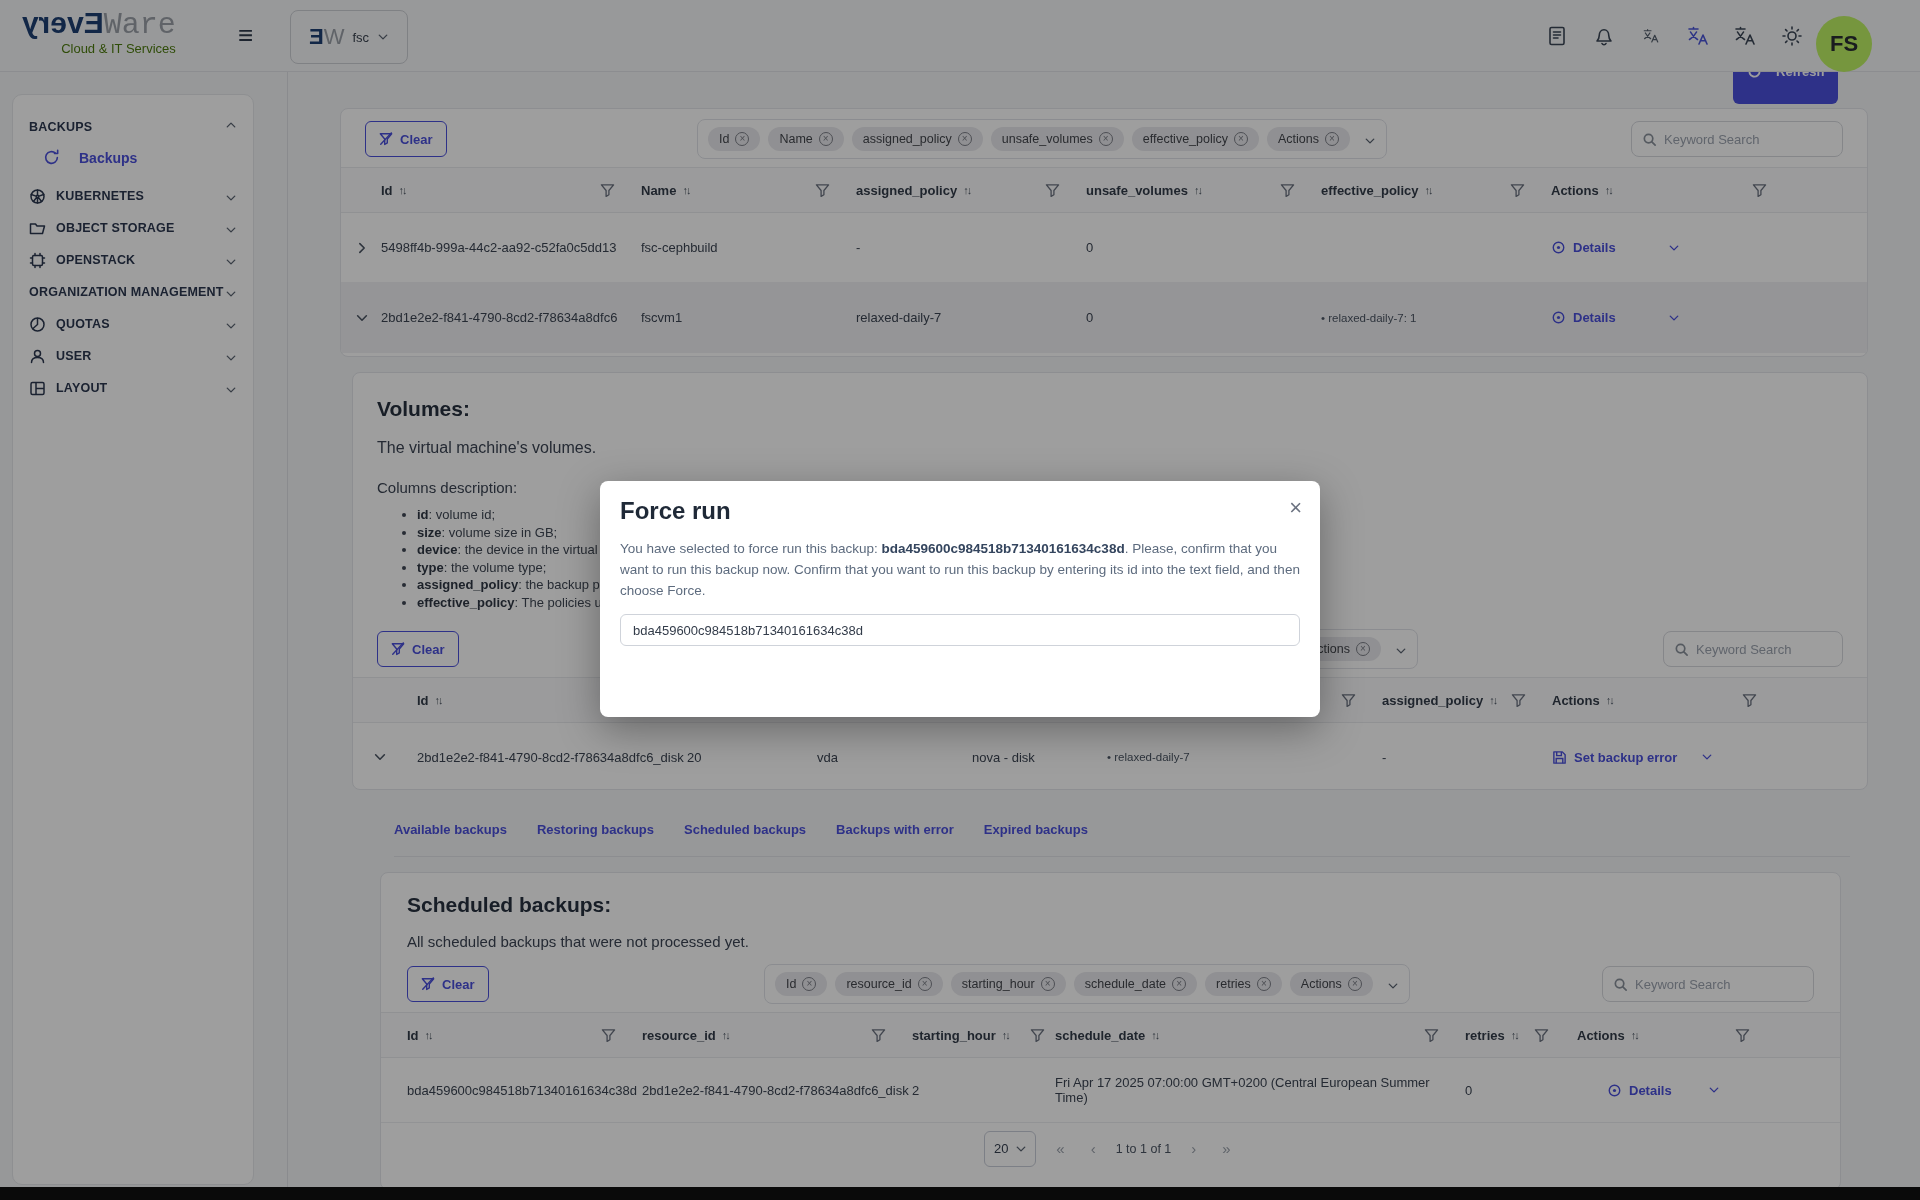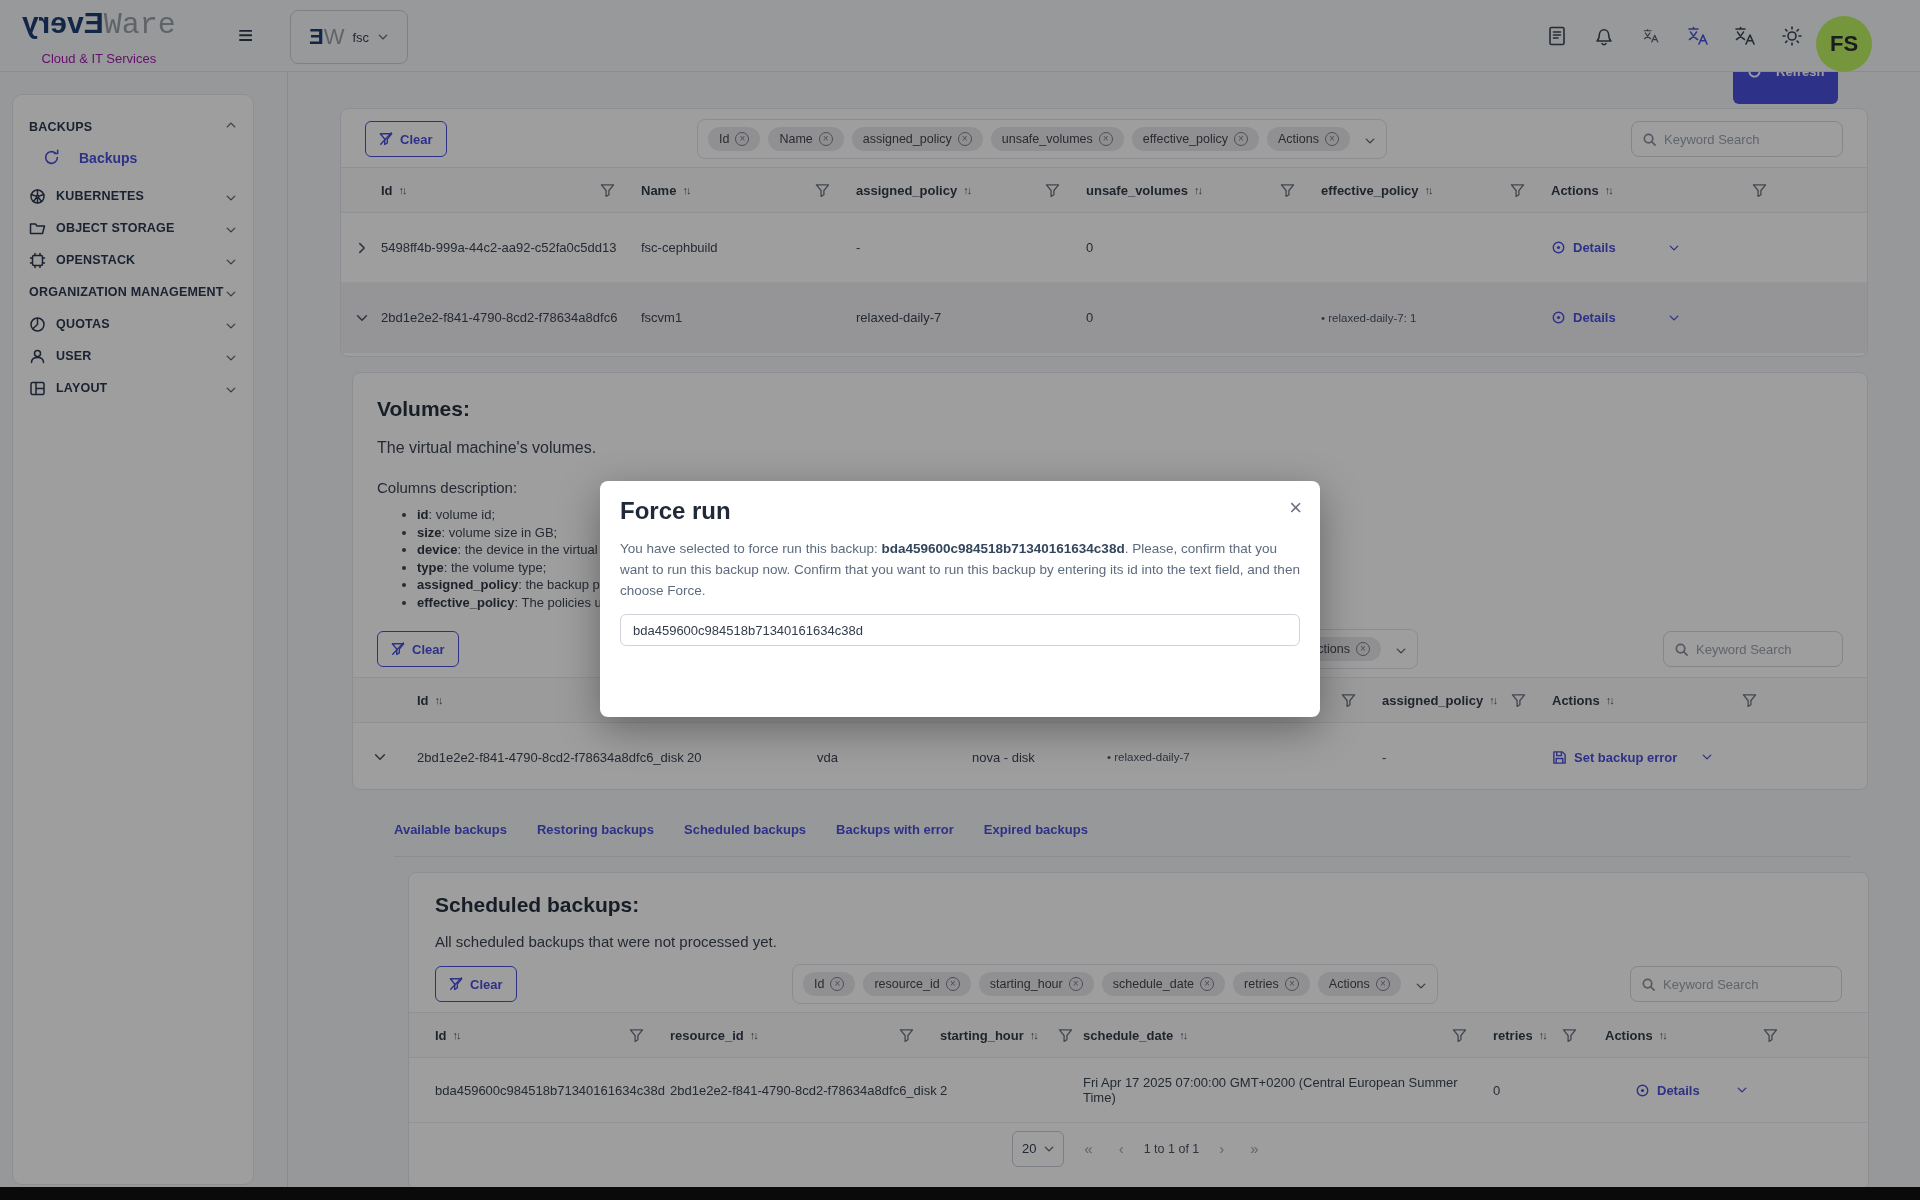--- a/index.html
+++ b/index.html
@@ -6,21 +6,21 @@
   html,body { width:1920px; height:1200px; overflow:hidden; }
   body { font-family:"Liberation Sans","DejaVu Sans",sans-serif; background:#f4f5f7; color:#333c4a; }
   .page { position:relative; width:1920px; height:1200px; background:#f4f5f7; overflow:hidden; }
 
   
   .topbar { position:absolute; top:0; left:0; right:0; height:72px; background:#f6f7f8; border-bottom:1px solid #e2e4e8; z-index:10; }
   .logo { position:absolute; left:22px; top:8px; line-height:1; }
   .logo-line { font-size:30px; letter-spacing:0; white-space:nowrap; }
   .logo-mir { display:inline-block; transform:scaleX(-1); color:#1d3f73; font-weight:bold; }
   .logo-rest { color:#9ba1a9; font-weight:400;font-family:Liberation Mono, monospace; }
-  .logo-tag { font-size:13px; color:#a21caf; text-align:center; margin-top:12px; }
+  .logo-tag { font-size:13px; color:#4d7c0f; text-align:right; margin-top:2px; }
   .hamburger { position:absolute; left:238px; top:20px; font-size:26px; color:#2f3b4c; cursor:pointer; background:none; border:none; }
   .tenant { position:absolute; left:290px; top:10px; width:118px; height:54px; border:1px solid #cdd0d6; border-radius:8px; display:flex; align-items:center; justify-content:center; gap:8px; cursor:pointer; background:transparent; }
   .tenant-logo { font-size:22px; font-weight:bold; line-height:1; }
   .tenant-mir { display:inline-block; transform:scaleX(-1); color:#1d3f73; }
   .tenant-rest { color:#9ba1a9; font-weight:400; }
   .tenant-name { font-size:13px; color:#3a4350; }
   .chev { display:inline-block; width:12px; height:12px; }
   .chev svg { width:100%; height:100%; stroke:#5b6472; }
   .top-icons { position:absolute; right:115px; top:0; height:72px; display:flex; align-items:center; gap:21px; }
   .ticon { width:26px; height:26px; display:flex; align-items:center; justify-content:center; background:none; border:none; cursor:pointer; }
@@ -569,21 +569,21 @@
   </section>
 
   <nav class="tabs">
     <button class="tab">Available backups</button>
     <button class="tab">Restoring backups</button>
     <button class="tab">Scheduled backups</button>
     <button class="tab">Backups with error</button>
     <button class="tab">Expired backups</button>
   </nav>
 
-  <section class="card" style="left:408px; top:872px; width:1461px; height:318px;">
+  <section class="card" style="left:380px; top:872px; width:1461px; height:318px;">
     <div style="padding:20px 26px 0 26px;">
       <h2 class="v-title">Scheduled backups:</h2>
       <p class="v-sub" style="font-size:15px; margin-top:16px;">All scheduled backups that were not processed yet.</p>
     </div>
     <div class="fbar" style="margin-top:6px; padding:10px 26px;">
       <button class="btn-clear">
         <svg viewBox="0 0 16 16">
             <use href="#i-funnel-x"></use>
           </svg>
         <span>Clear</span>

